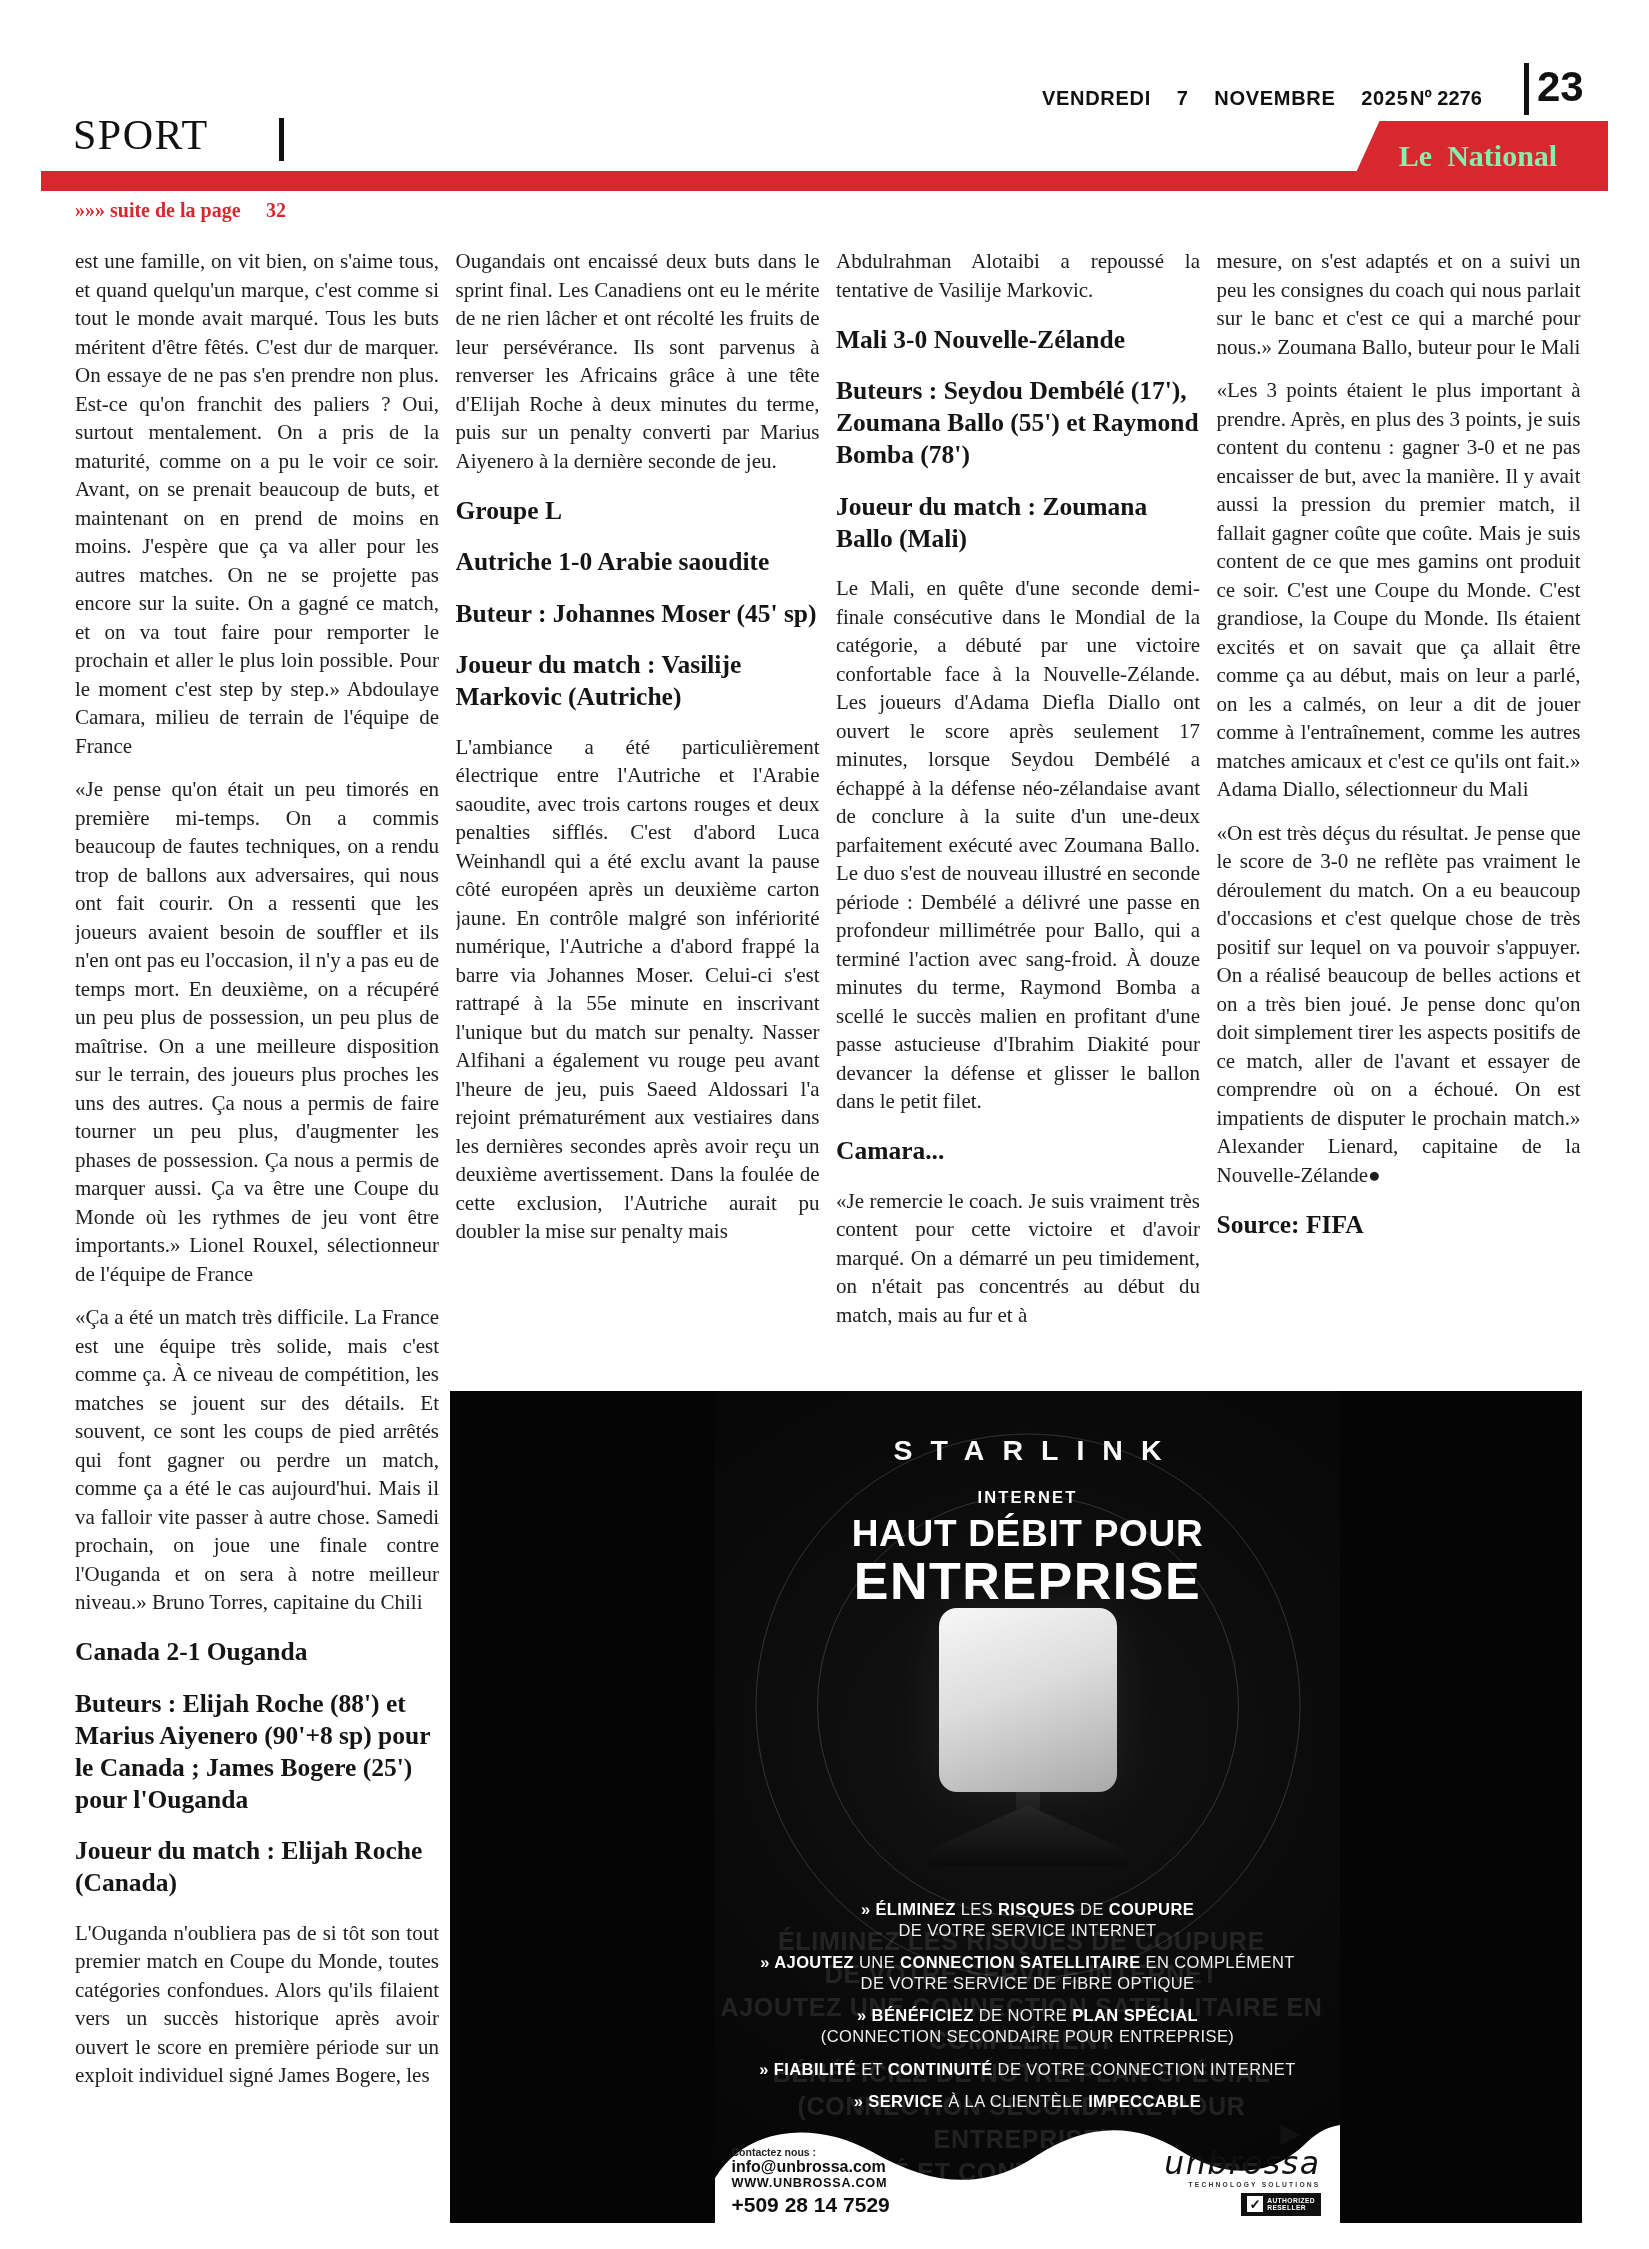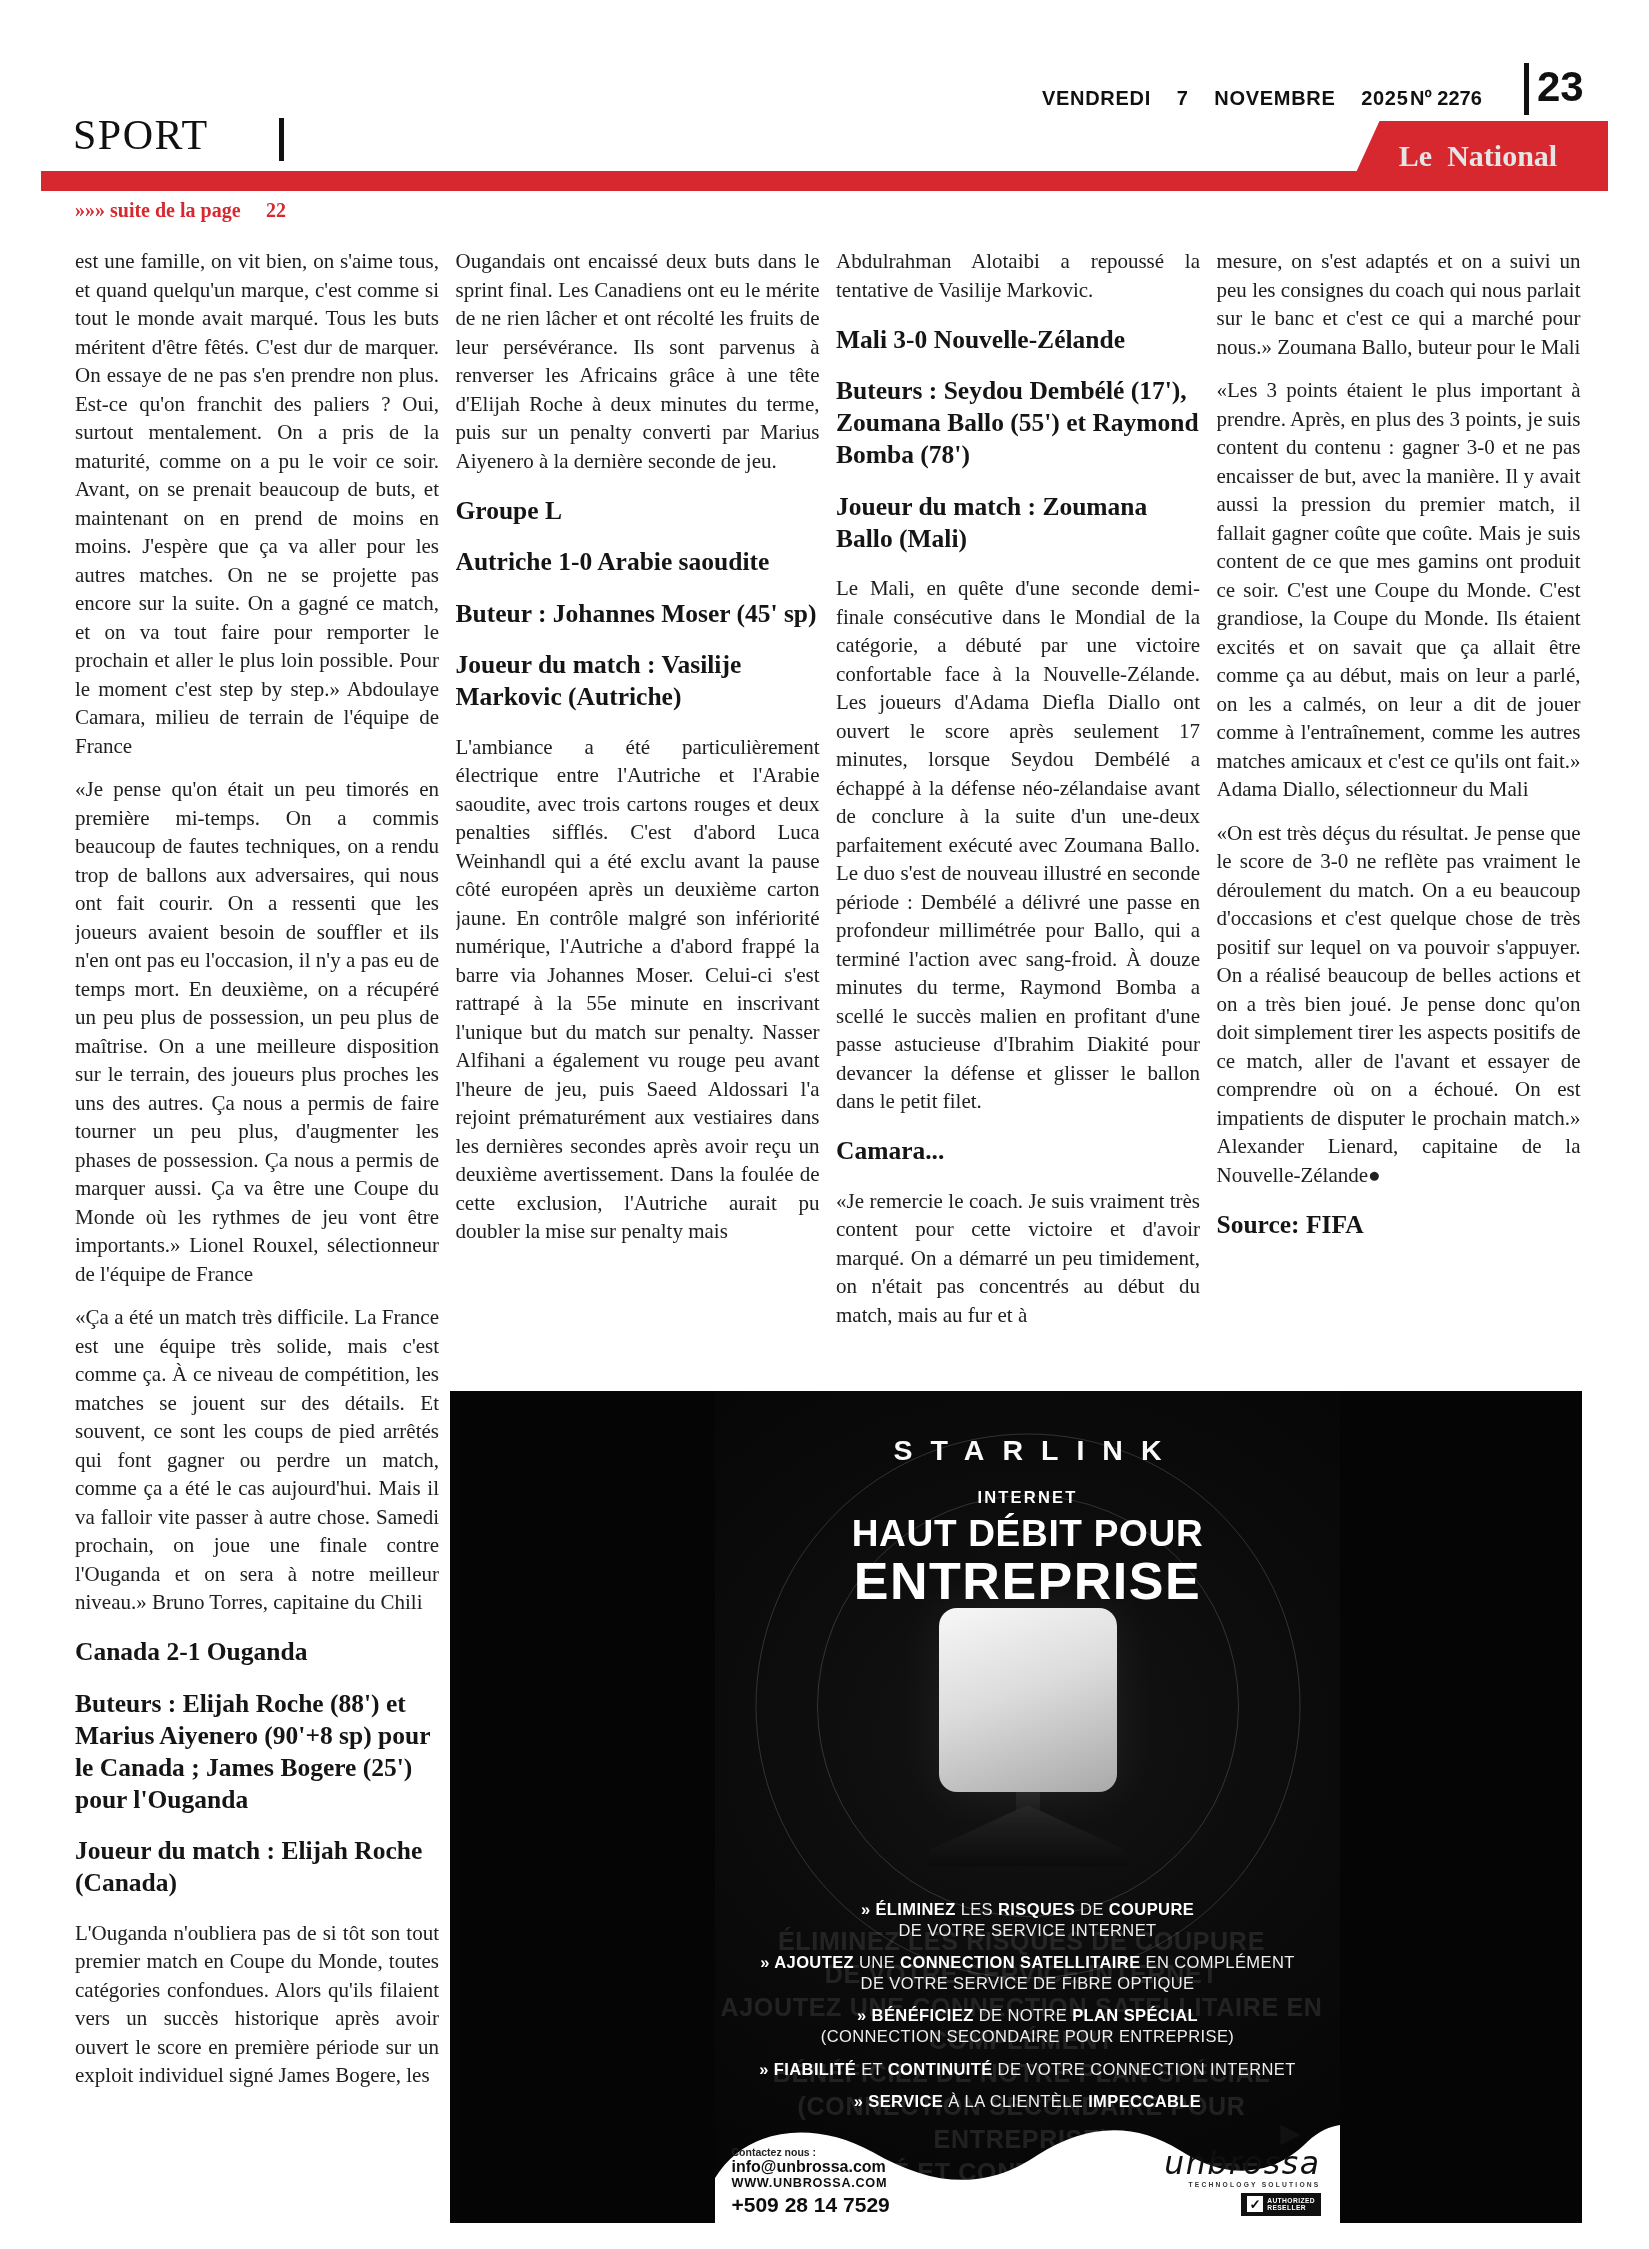--- a/index.html
+++ b/index.html
@@ -32,21 +32,21 @@
     font-family:"Liberation Serif",serif;font-weight:normal;font-size:42px;letter-spacing:1.5px;color:#111;
   }
   .section-divider{position:absolute;top:118px;left:279px;width:4.5px;height:43px;background:#111;}
   .red-bar{position:absolute;top:171px;left:41px;width:1567px;height:19.5px;background:var(--red);}
   .brand-flag{
     position:absolute;top:121px;left:1348px;width:260px;height:69px;background:var(--red);
     clip-path:polygon(31.5px 0,100% 0,100% 100%,0 100%);
     display:flex;align-items:center;justify-content:center;
   }
   .brand-flag span{
-    color:#e5e5e5;font-family:"Liberation Serif",serif;font-weight:bold;font-size:30px;word-spacing:7.5px;
+    color:#86efac;font-family:"Liberation Serif",serif;font-weight:bold;font-size:30px;word-spacing:7.5px;
   }
   .suite{
     position:absolute;top:199px;left:75px;color:var(--red);
     font-family:"Liberation Serif",serif;font-weight:bold;font-size:20px;
   }
   .suite .suite-num{margin-left:25.5px;}
   
   .cols{
     position:absolute;top:247px;left:75px;width:1507px;
     display:flex;gap:16.5px;
@@ -143,21 +143,21 @@
   <div class="issue">Nº 2276</div>
   <div class="pg-divider"></div>
   <div class="page-number">23</div>
   <div class="section-title">SPORT</div>
   <div class="section-divider"></div>
   <div class="red-bar"></div>
   <div class="brand-flag">
     <span>Le National</span>
   </div>
   <div class="suite">
-    <span>»»» suite de la page</span><span class="suite-num">22</span>
+    <span>»»» suite de la page</span><span class="suite-num">32</span>
   </div>
 
   <div class="cols">
       <div class="col">
         <p class="body">est une famille, on vit bien, on s'aime tous, et quand quelqu'un marque, c'est comme si tout le monde avait marqué. Tous les buts méritent d'être fêtés. C'est dur de marquer. On essaye de ne pas s'en prendre non plus. Est-ce qu'on franchit des paliers ? Oui, surtout mentalement. On a pris de la maturité, comme on a pu le voir ce soir. Avant, on se prenait beaucoup de buts, et maintenant on en prend de moins en moins. J'espère que ça va aller pour les autres matches. On ne se projette pas encore sur la suite. On a gagné ce match, et on va tout faire pour remporter le prochain et aller le plus loin possible. Pour le moment c'est step by step.» Abdoulaye Camara, milieu de terrain de l'équipe de France</p>
         <p class="body">«Je pense qu'on était un peu timorés en première mi-temps. On a commis beaucoup de fautes techniques, on a rendu trop de ballons aux adversaires, qui nous ont fait courir. On a ressenti que les joueurs avaient besoin de souffler et ils n'en ont pas eu l'occasion, il n'y a pas eu de temps mort. En deuxième, on a récupéré un peu plus de possession, un peu plus de maîtrise. On a une meilleure disposition sur le terrain, des joueurs plus proches les uns des autres. Ça nous a permis de faire tourner un peu plus, d'augmenter les phases de possession. Ça nous a permis de marquer aussi. Ça va être une Coupe du Monde où les rythmes de jeu vont être importants.» Lionel Rouxel, sélectionneur de l'équipe de France</p>
         <p class="body">«Ça a été un match très difficile. La France est une équipe très solide, mais c'est comme ça. À ce niveau de compétition, les matches se jouent sur des détails. Et souvent, ce sont les coups de pied arrêtés qui font gagner ou perdre un match, comme ça a été le cas aujourd'hui. Mais il va falloir vite passer à autre chose. Samedi prochain, on joue une finale contre l'Ouganda et on sera à notre meilleur niveau.» Bruno Torres, capitaine du Chili</p>
         <h3 class="head">Canada 2-1 Ouganda</h3>
         <h3 class="head">Buteurs : Elijah Roche (88') et Marius Aiyenero (90'+8 sp) pour le Canada ; James Bogere (25') pour l'Ouganda</h3>
         <h3 class="head">Joueur du match : Elijah Roche (Canada)</h3>

